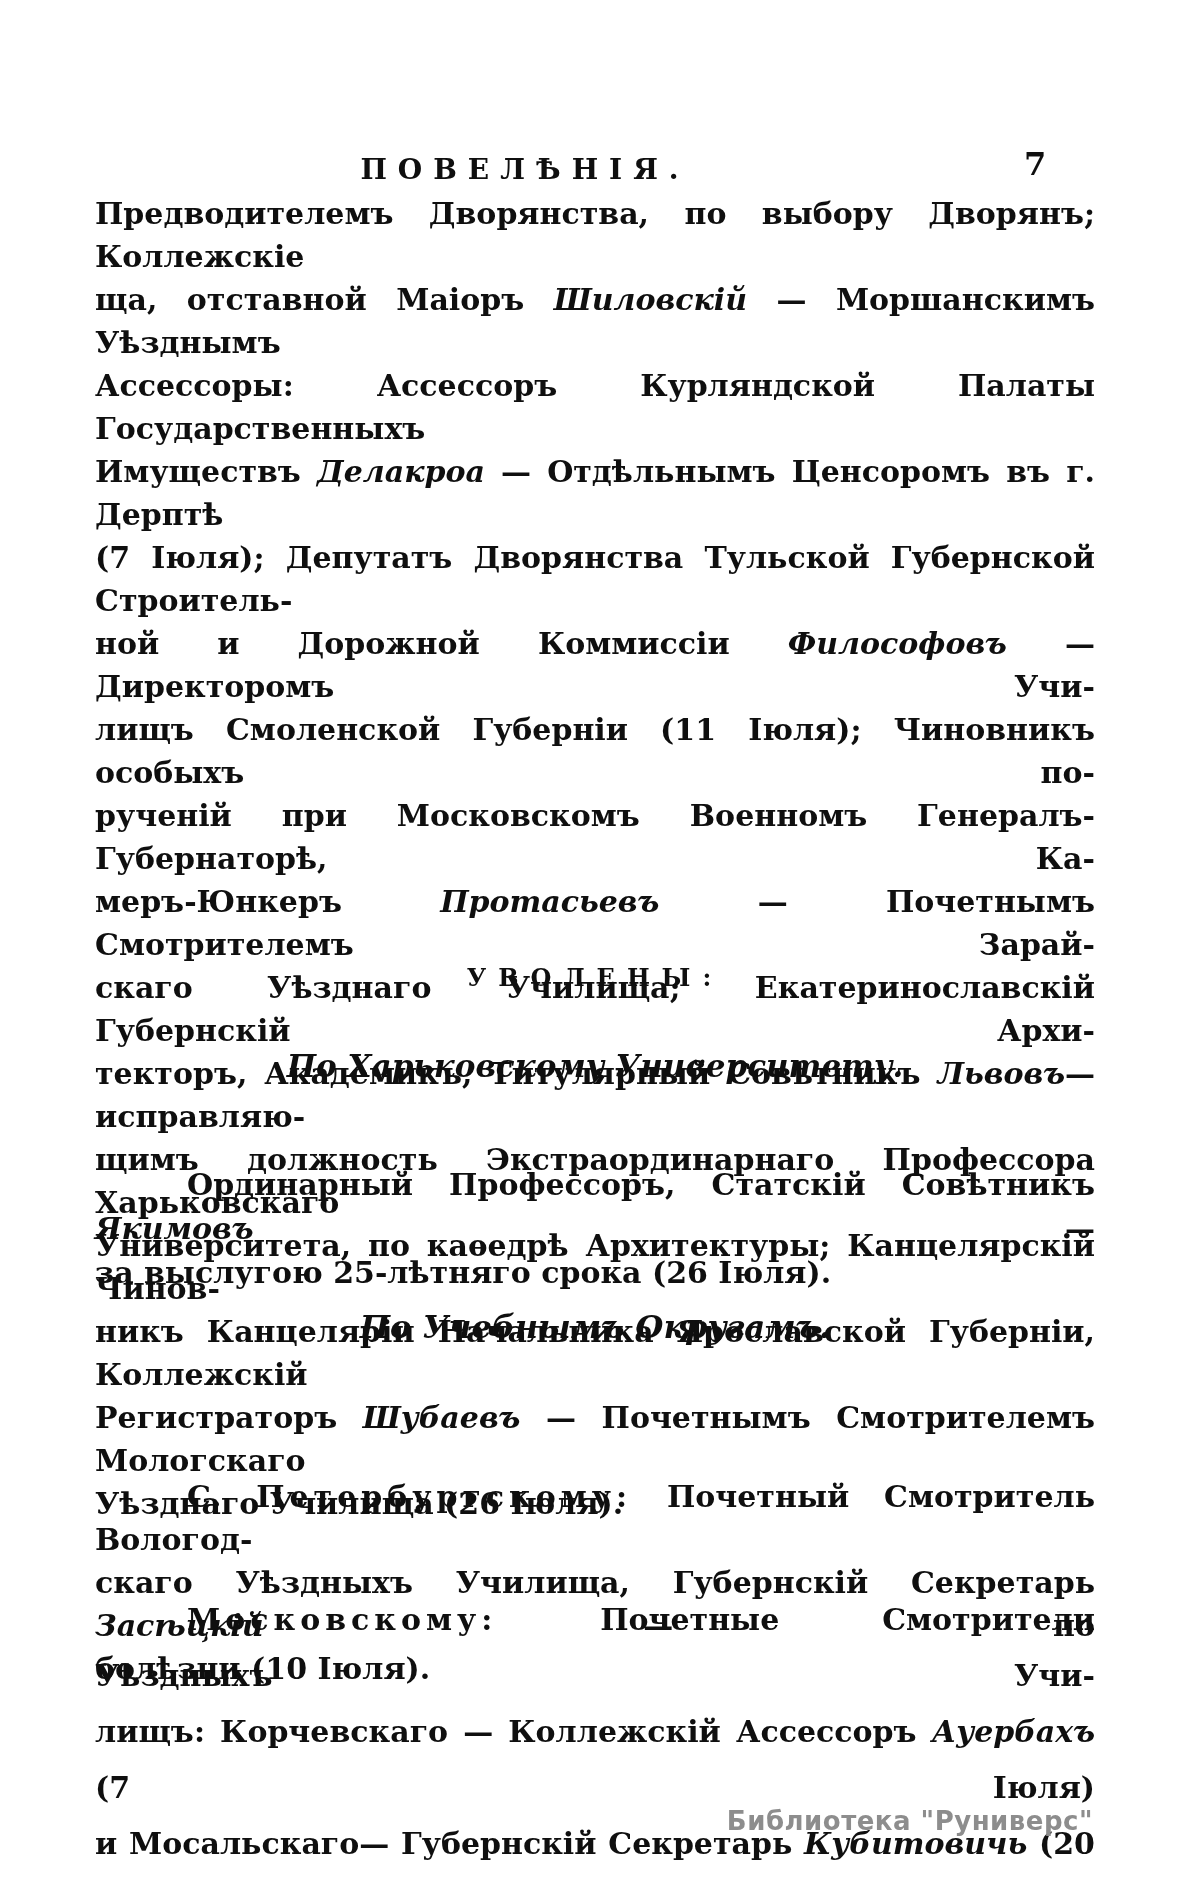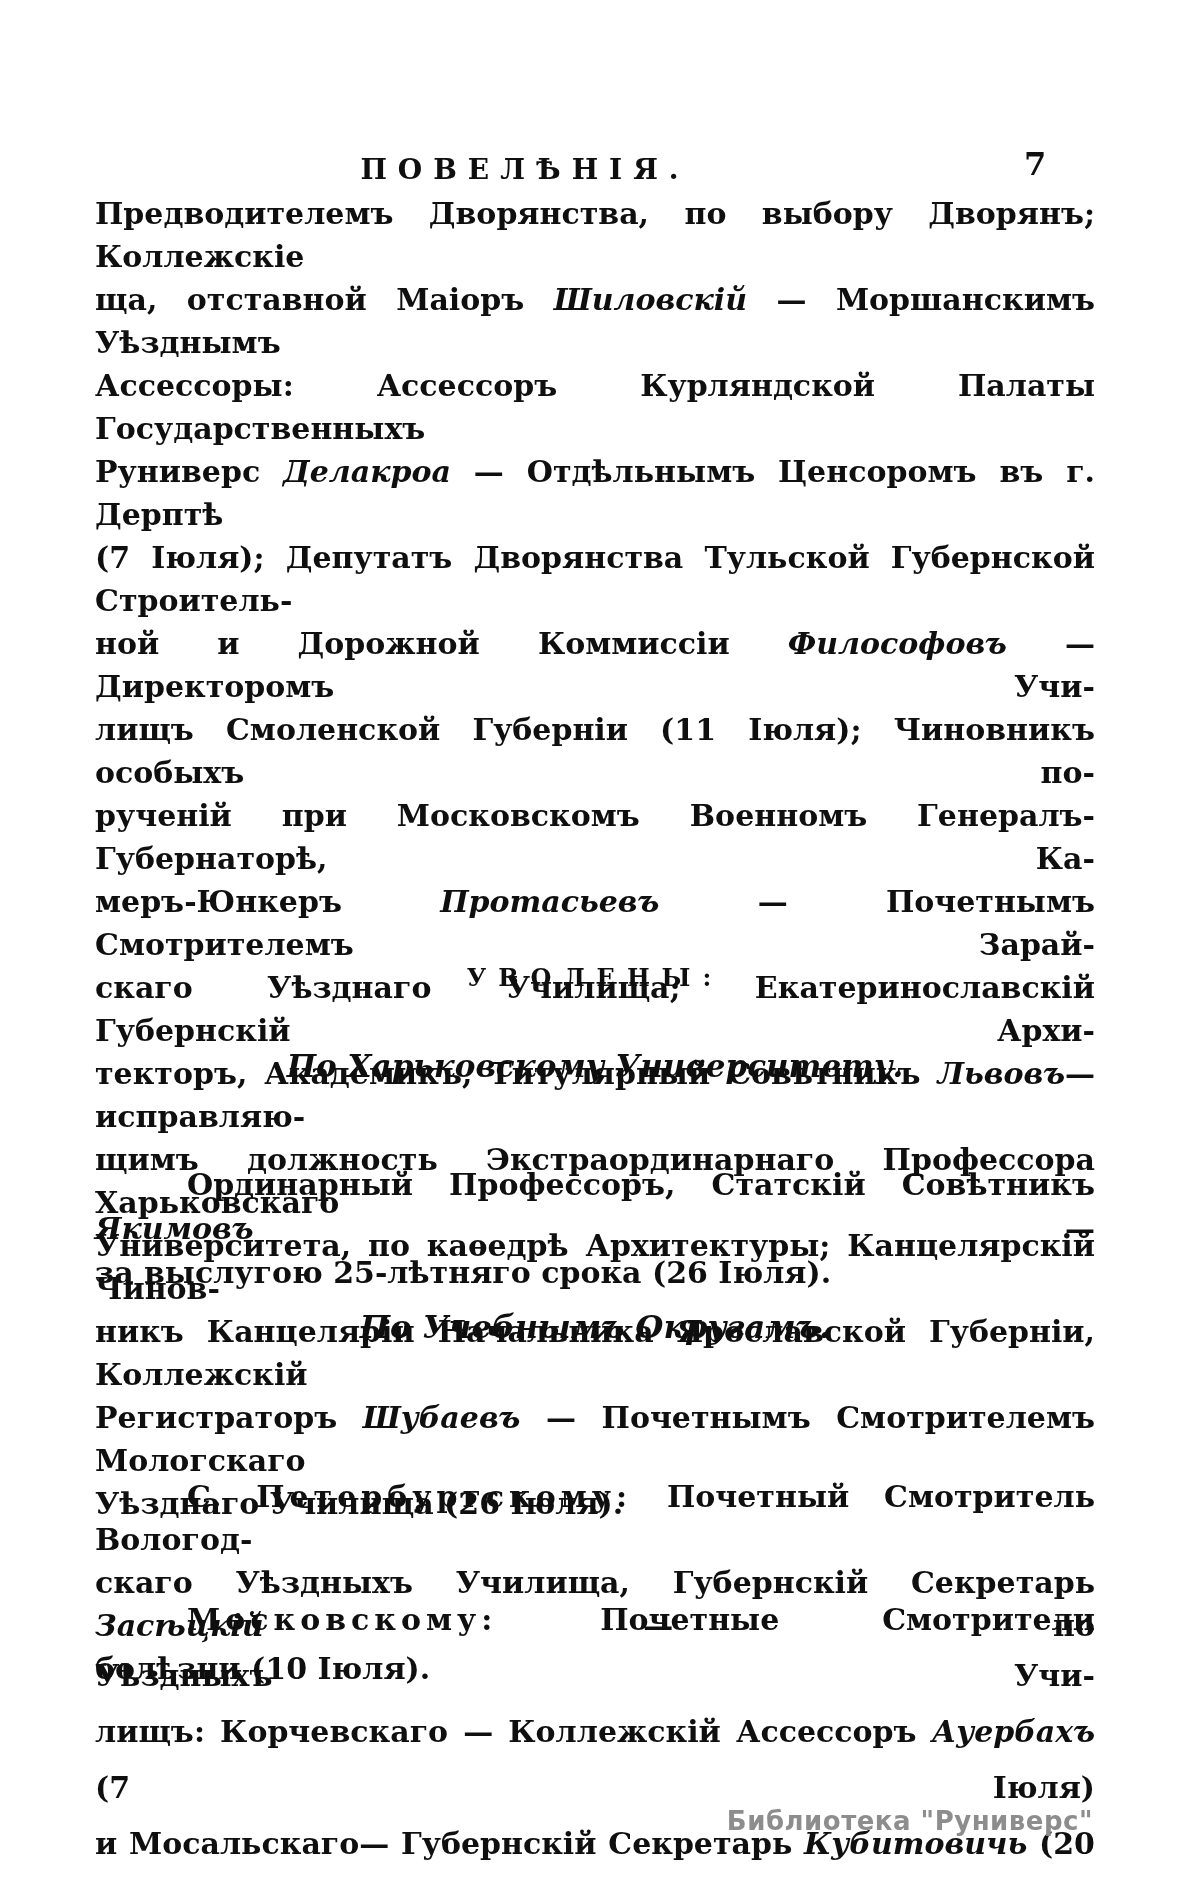--- a/index.html
+++ b/index.html
@@ -45,21 +45,21 @@
 <body>
 
 <div class="page" style="background: #ffffff; color: rgb(15, 15, 15);">
   <div class="htitle">ПОВЕЛѢНІЯ.</div>
   <div class="pnum">7</div>
 
   <div class="para p1">
       <div class="line just"><span>Предводителемъ Дворянства, по выбору Дворянъ; Коллежскіе</span></div>
       <div class="line just"><span>ща, отставной Маіоръ </span><span class="it">Шиловскій</span><span> — Моршанскимъ Уѣзднымъ</span></div>
       <div class="line just"><span>Ассессоры: Ассессоръ Курляндской Палаты Государственныхъ</span></div>
-      <div class="line just"><span>Руниверс </span><span class="it">Делакроа</span><span> — Отдѣльнымъ Ценсоромъ въ г. Дерптѣ</span></div>
+      <div class="line just"><span>Имуществъ </span><span class="it">Делакроа</span><span> — Отдѣльнымъ Ценсоромъ въ г. Дерптѣ</span></div>
       <div class="line just"><span>(7 Іюля); Депутатъ Дворянства Тульской Губернской Строитель-</span></div>
       <div class="line just"><span>ной и Дорожной Коммиссіи </span><span class="it">Философовъ</span><span> — Директоромъ Учи-</span></div>
       <div class="line just"><span>лищъ Смоленской Губерніи (11 Іюля); Чиновникъ особыхъ по-</span></div>
       <div class="line just"><span>рученій при Московскомъ Военномъ Генералъ-Губернаторѣ, Ка-</span></div>
       <div class="line just"><span>меръ-Юнкеръ </span><span class="it">Протасьевъ</span><span> — Почетнымъ Смотрителемъ Зарай-</span></div>
       <div class="line just"><span>скаго Уѣзднаго Училища; Екатеринославскій Губернскій Архи-</span></div>
       <div class="line just"><span>текторъ, Академикъ, Титулярный Совѣтникъ </span><span class="it">Львовъ</span><span>— исправляю-</span></div>
       <div class="line just"><span>щимъ должность Экстраординарнаго Профессора Харьковскаго</span></div>
       <div class="line just"><span>Университета, по каѳедрѣ Архитектуры; Канцелярскій Чинов-</span></div>
       <div class="line just"><span>никъ Канцеляріи Начальника Ярославской Губерніи, Коллежскій</span></div>

